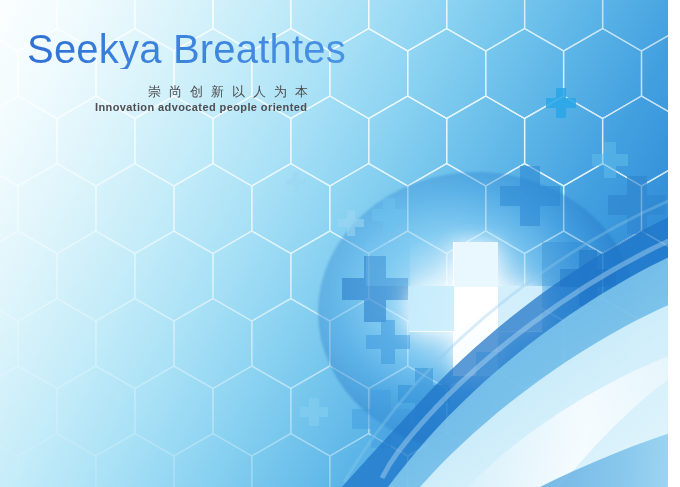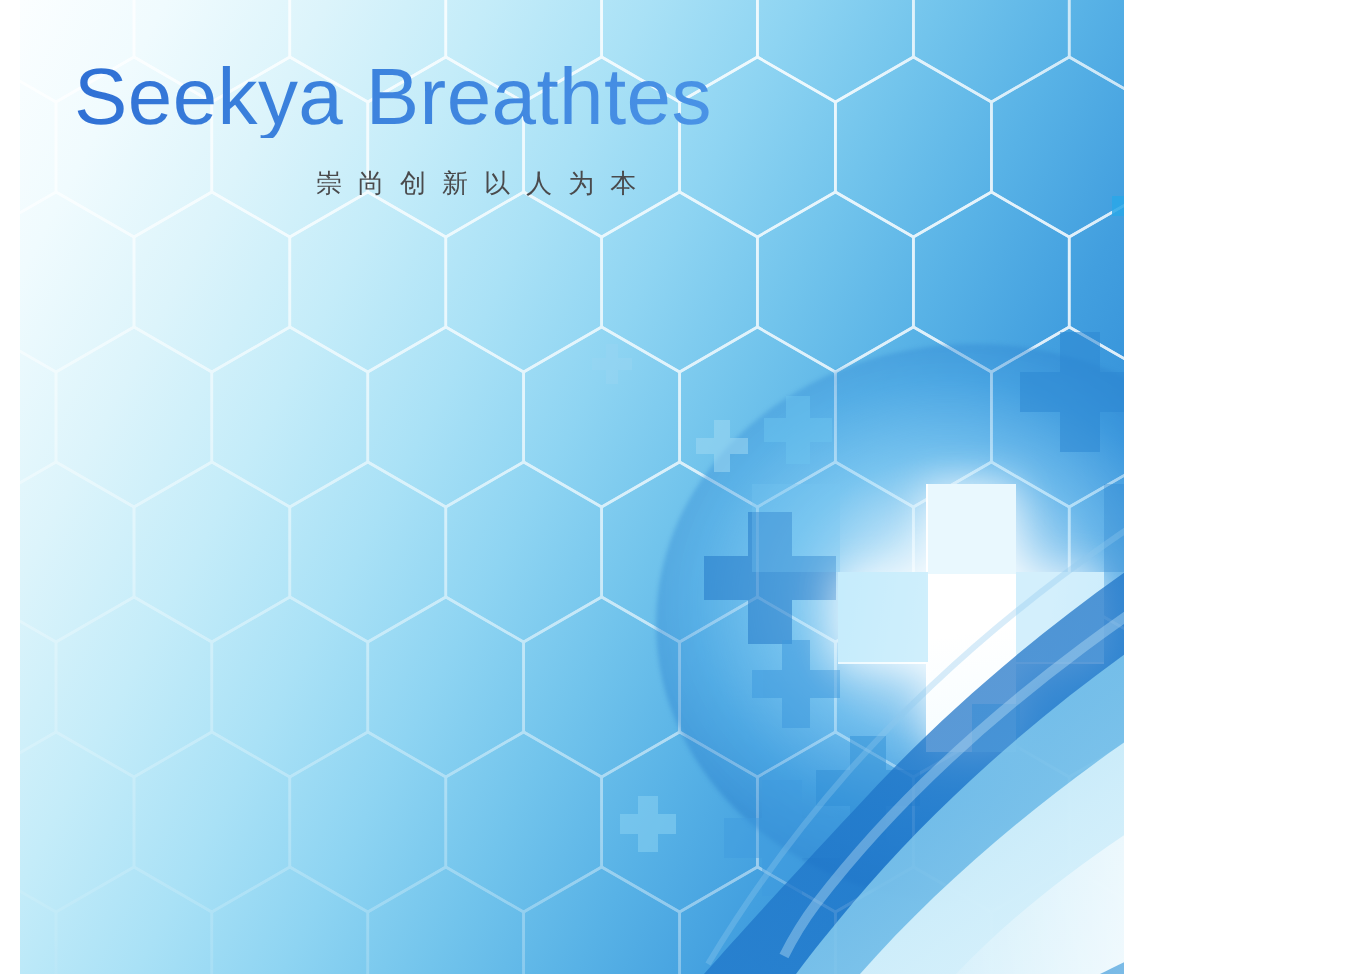--- a/index.html
+++ b/index.html
@@ -6,39 +6,38 @@
     margin: 0;
     padding: 0;
     background: #ffffff;
   }
   body {
     font-family: "Liberation Sans", sans-serif;
   }
 
   #poster {
     position: relative;
-    width: 552px;
+    width: 668px;
     height: 487px;
     overflow: hidden;
     
     background:
       linear-gradient(118deg,
         #fbfeff 0%,
         #f0fbfe 9%,
         #dcf4fb 19%,
         #c4ecf9 29%,
         #a9e1f6 39%,
         #8ed4f2 48%,
         #72c4ec 57%,
         #58b2e6 66%,
         #429fdf 75%,
         #3491d9 83%,
         #2b87d4 91%,
         #2580d0 100%);
-    margin-left: 10px;
   }
 
   .layer {
     position: absolute;
     inset: 0;
     pointer-events: none;
   }
 
   
   #hexLayer { mix-blend-mode: normal; }
@@ -396,14 +395,15 @@
 
       <path d="M680,236 C588,276 470,358 398,452 C392,460 386,470 382,478" fill="none" stroke="#bfe4f7" stroke-width="5" opacity="0.40"></path>
       <path d="M680,196 C596,230 492,298 414,386 C386,418 362,452 344,482" fill="none" stroke="#8fc9ed" stroke-width="3" opacity="0.35"></path>
     </svg>
   </div>
 
   <div id="title">Seekya Breathtes</div>
 
   <div id="slogan-cn">崇 尚 创 新  以 人 为 本</div>
 
+  <div id="slogan-en">Innovation  advocated  people  oriented</div>
 
 </div>
 
 </body></html>

